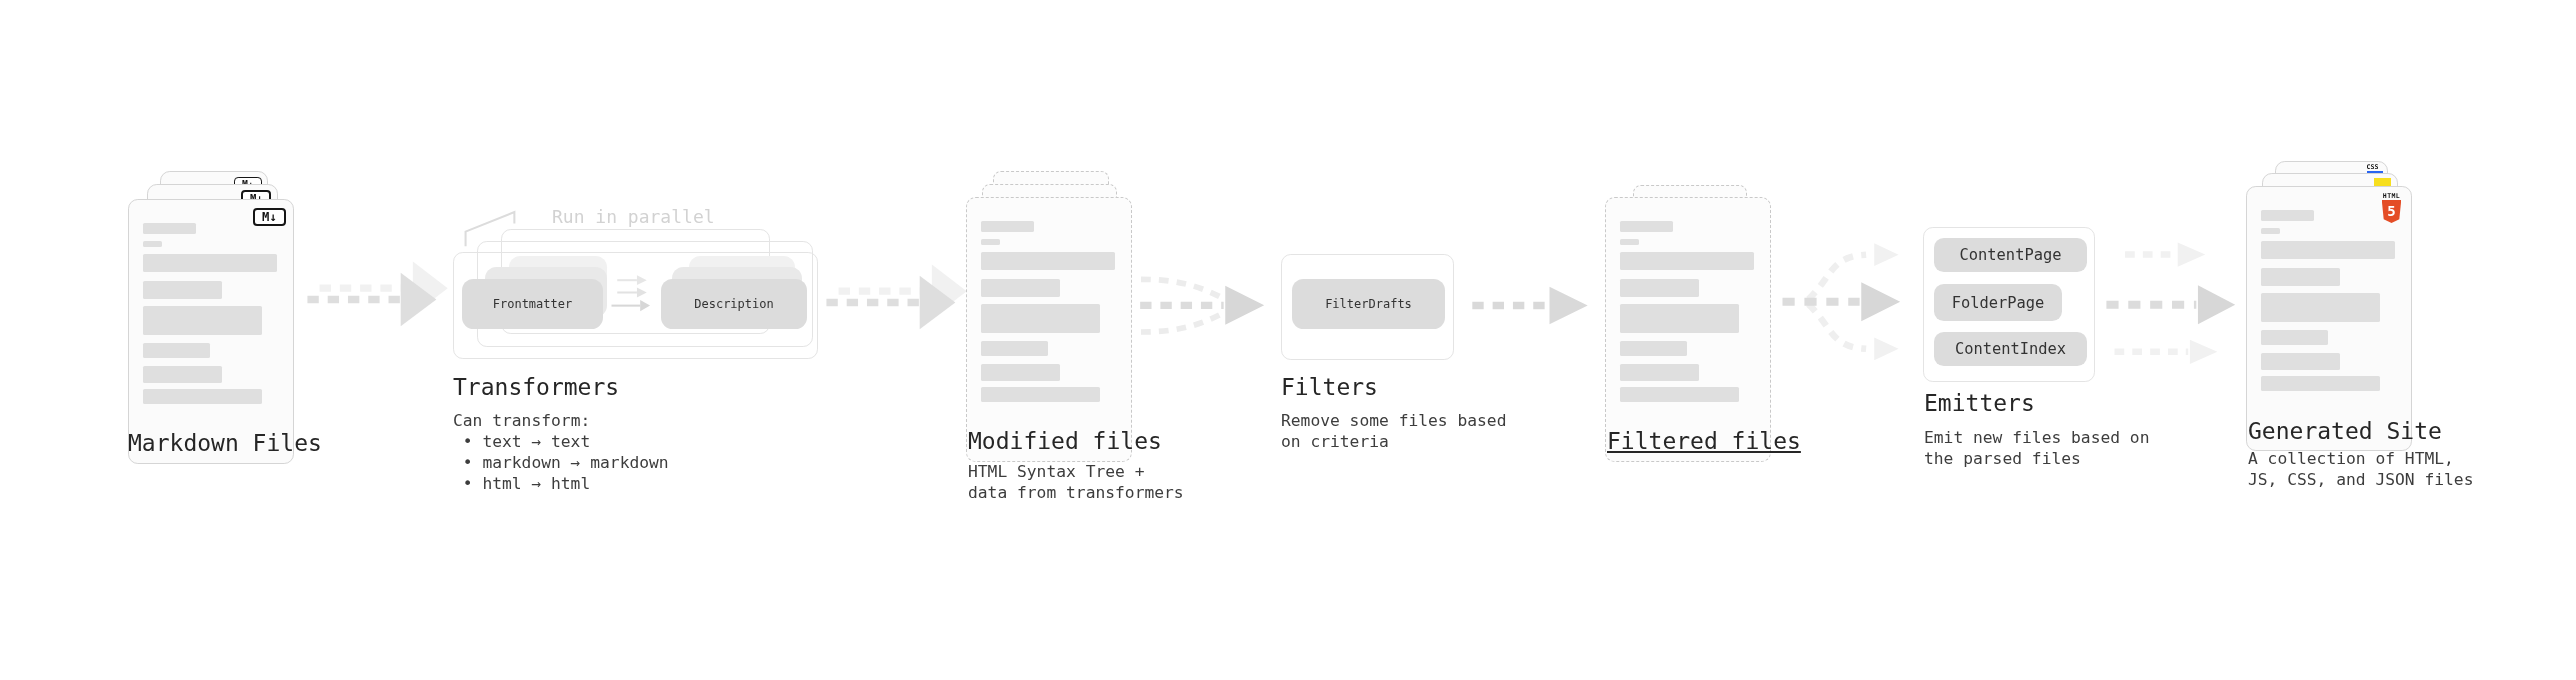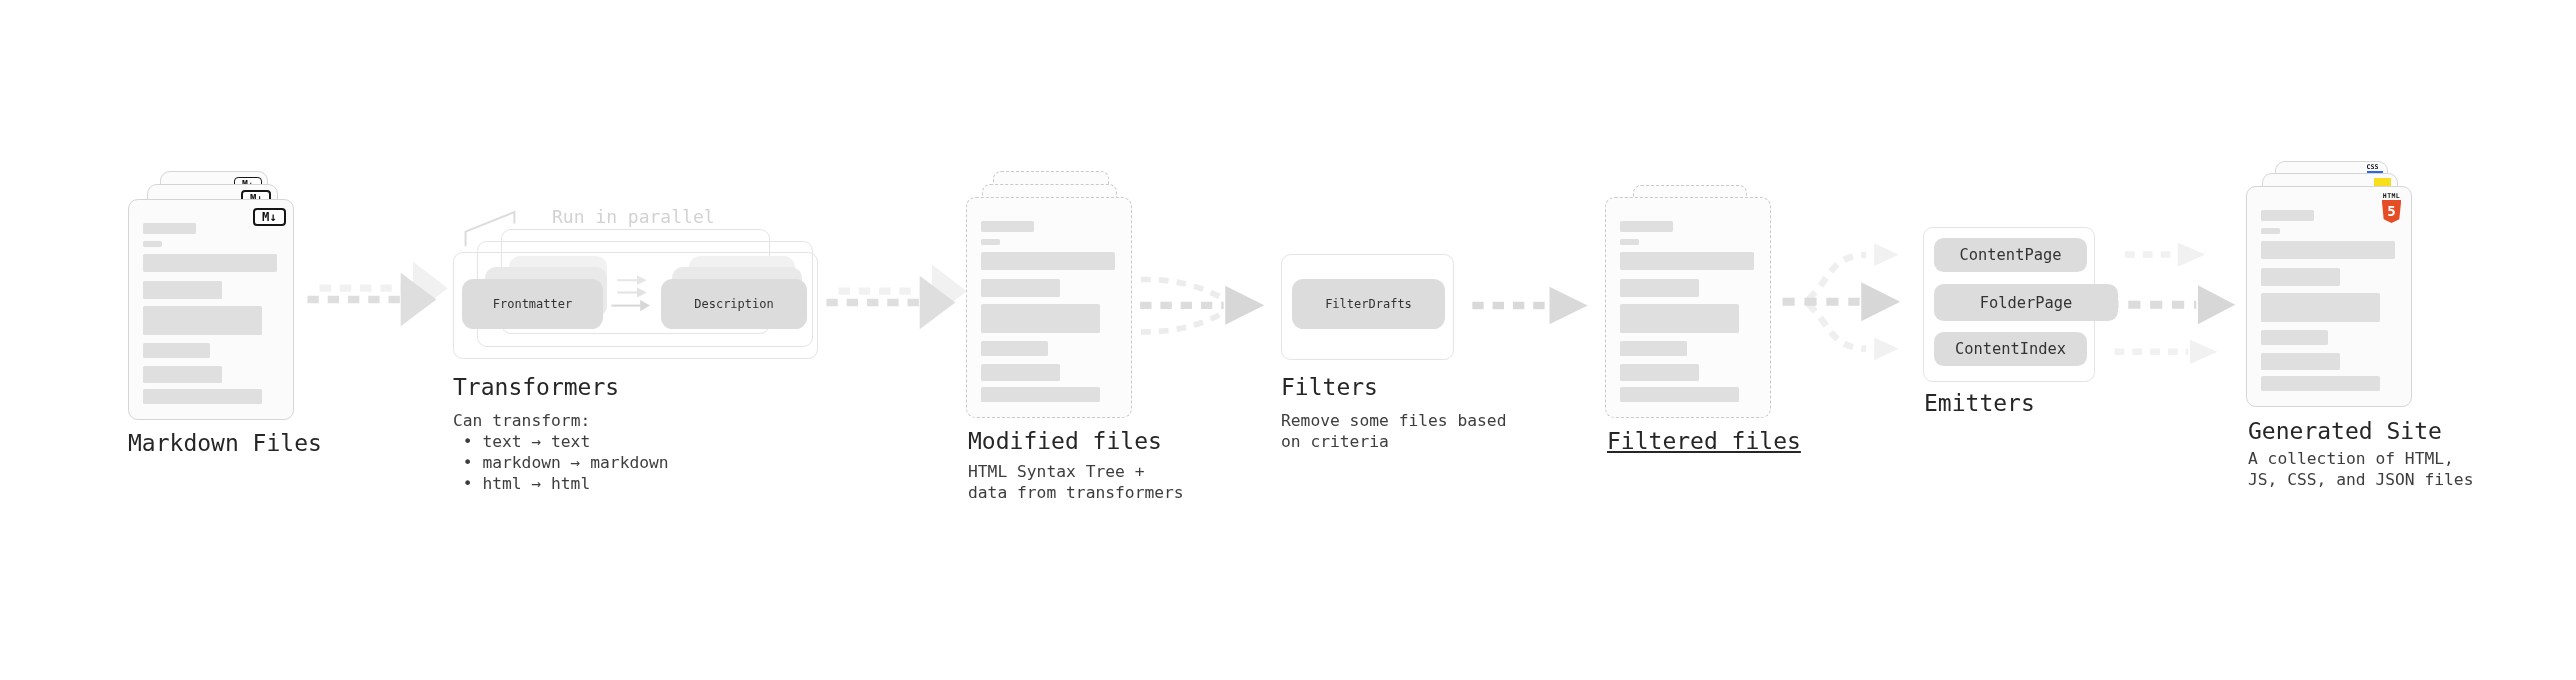--- a/index.html
+++ b/index.html
@@ -1,19 +1,19 @@
 <!DOCTYPE html>
 <html style="font-size:13px"><head>
 <meta charset="utf-8">
 <style>
   html,body{margin:0;padding:0;background:#fff;}
   .canvas{position:relative;width:2576px;height:681px;background:#ffffff;overflow:hidden;
           font-family:"DejaVu Sans Mono","Liberation Mono",monospace;}
   
-  .doc{position:absolute;width:166px;height:221px;background:#fbfbfb;
+  .doc{position:absolute;width:166px;height:265px;background:#fbfbfb;
        border:1.6px solid #d5d5d5;border-radius:9.8px;box-sizing:border-box;}
   .doc.small{height:57px;}
   .doc.dashed{border-style:dashed;border-color:#c9c9c9;background:#fcfcfc;}
   .tab{position:absolute;height:36px;background:#fcfcfc;border:1.6px dashed #c9c9c9;
        border-radius:8.1px;box-sizing:border-box;}
   .bar{position:absolute;left:14px;background:#dfdfdf;border-radius:1.6px;}
   
   .md-badge{position:absolute;background:#fff;border:2.4px solid #151515;border-radius:4.1px;
             color:#151515;font-weight:bold;display:flex;align-items:center;justify-content:center;
             box-sizing:border-box;}
@@ -174,23 +174,27 @@
     <path d="M35,78 C62,52 62,30 95,24 L106,23" stroke="#efefef" stroke-width="8" stroke-dasharray="12 10" fill="none"></path>
     <polygon points="116,9 116,37 146,23" fill="#f1f1f1"></polygon>
     <path d="M35,84 C62,110 62,132 95,138 L106,139" stroke="#efefef" stroke-width="8" stroke-dasharray="12 10" fill="none"></path>
     <polygon points="116,125 116,153 146,139" fill="#f1f1f1"></polygon>
     <line x1="3" y1="81" x2="98" y2="81" stroke="#dcdcdc" stroke-width="10" stroke-dasharray="15 12"></line>
     <polygon points="100,57 100,105 148,81" fill="#d7d7d7"></polygon>
   </svg>
 
   <div class="frame" style="left:1923px;top:227px;width:172px;height:155px;"></div>
   <div class="pill" style="left:1934px;top:238px;width:153px;height:34px;border-radius:9.8px;font-size:15.4px;">ContentPage</div>
-  <div class="pill" style="left:1934px;top:284px;width:184px;height:37px;border-radius:9.8px;font-size:15.4px;">FolderPage</div>
+  <div class="pill" style="left:1934px;top:284px;width:128px;height:37px;border-radius:9.8px;font-size:15.4px;">FolderPage</div>
   <div class="pill" style="left:1934px;top:332px;width:153px;height:34px;border-radius:9.8px;font-size:15.4px;">ContentIndex</div>
   <div class="stage-label" style="left:1924px;top:391px;">Emitters</div>
+  <div class="note" style="left:1924px;top:427px;">
+    <div>Emit new files based on</div>
+    <div>the parsed files</div>
+  </div>
 
   <svg style="left:2103px;top:240px;" width="134" height="128" viewBox="0 0 165 158">
     <line x1="27" y1="18" x2="90" y2="18" stroke="#f1f1f1" stroke-width="8" stroke-dasharray="12 10"></line>
     <polygon points="92,3 92,33 126,18" fill="#f1f1f1"></polygon>
     <line x1="4" y1="80" x2="115" y2="80" stroke="#dcdcdc" stroke-width="10" stroke-dasharray="15 12"></line>
     <polygon points="117,56 117,104 163,80" fill="#d7d7d7"></polygon>
     <line x1="14" y1="138" x2="105" y2="138" stroke="#f1f1f1" stroke-width="8" stroke-dasharray="12 10"></line>
     <polygon points="107,123 107,153 141,138" fill="#f1f1f1"></polygon>
   </svg>
 

